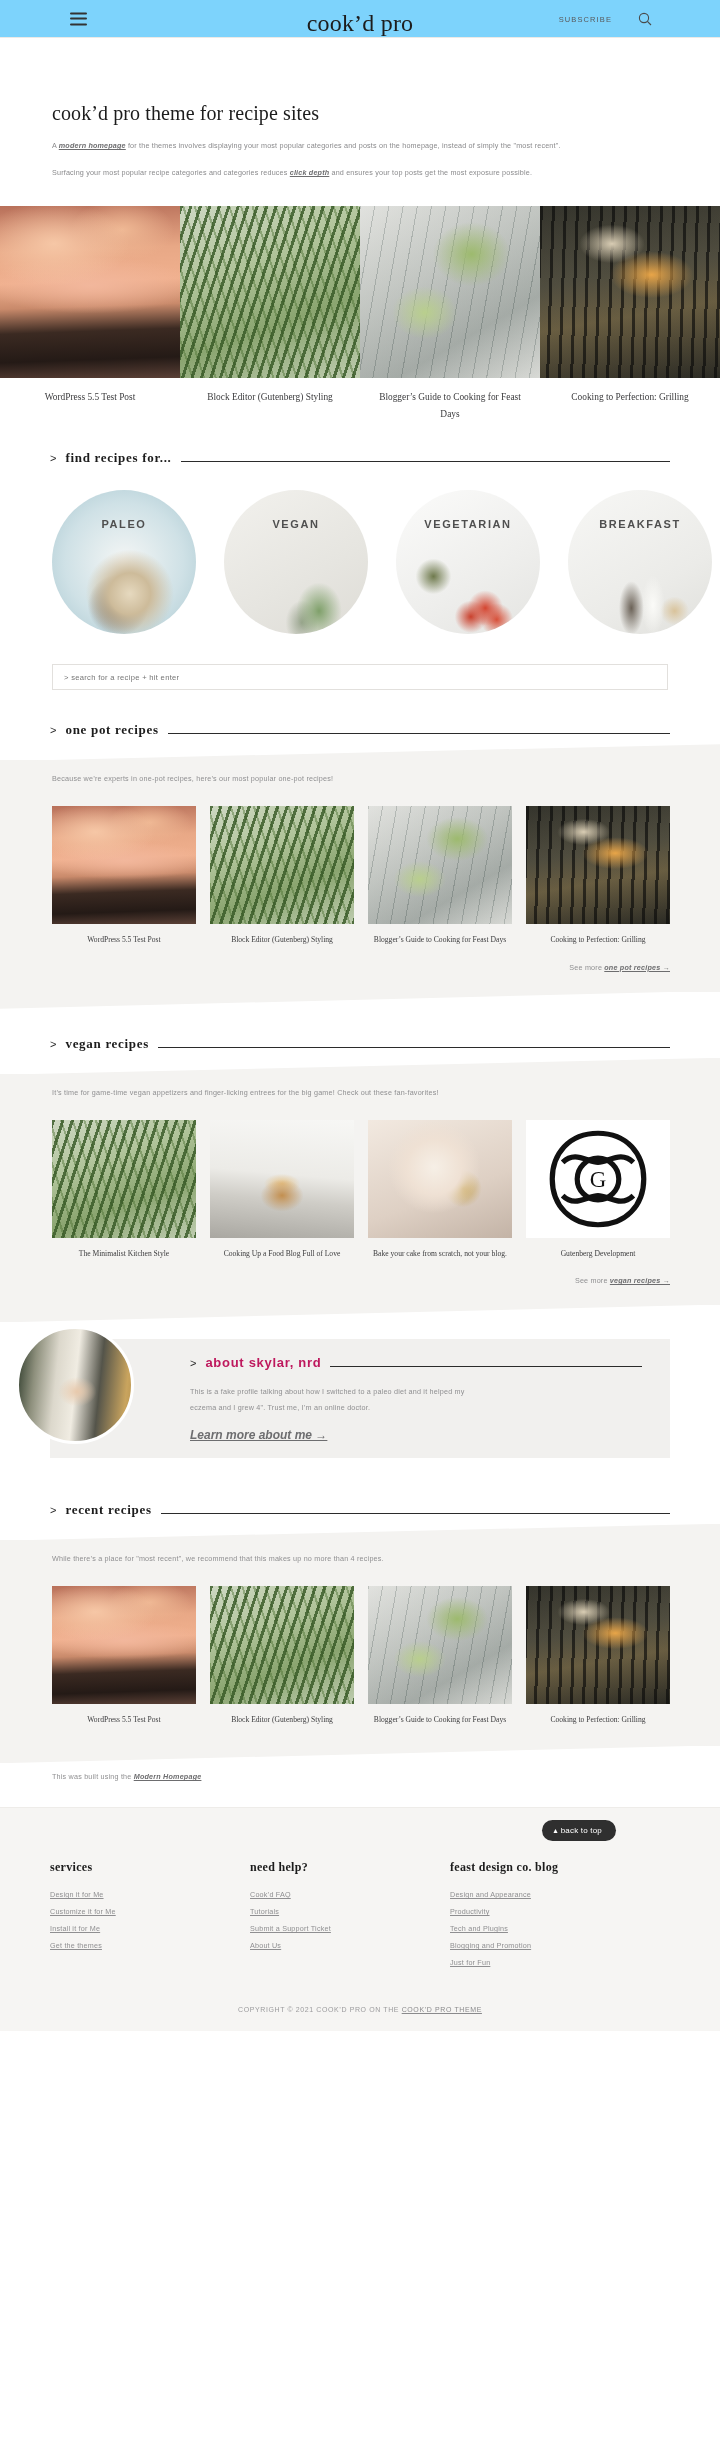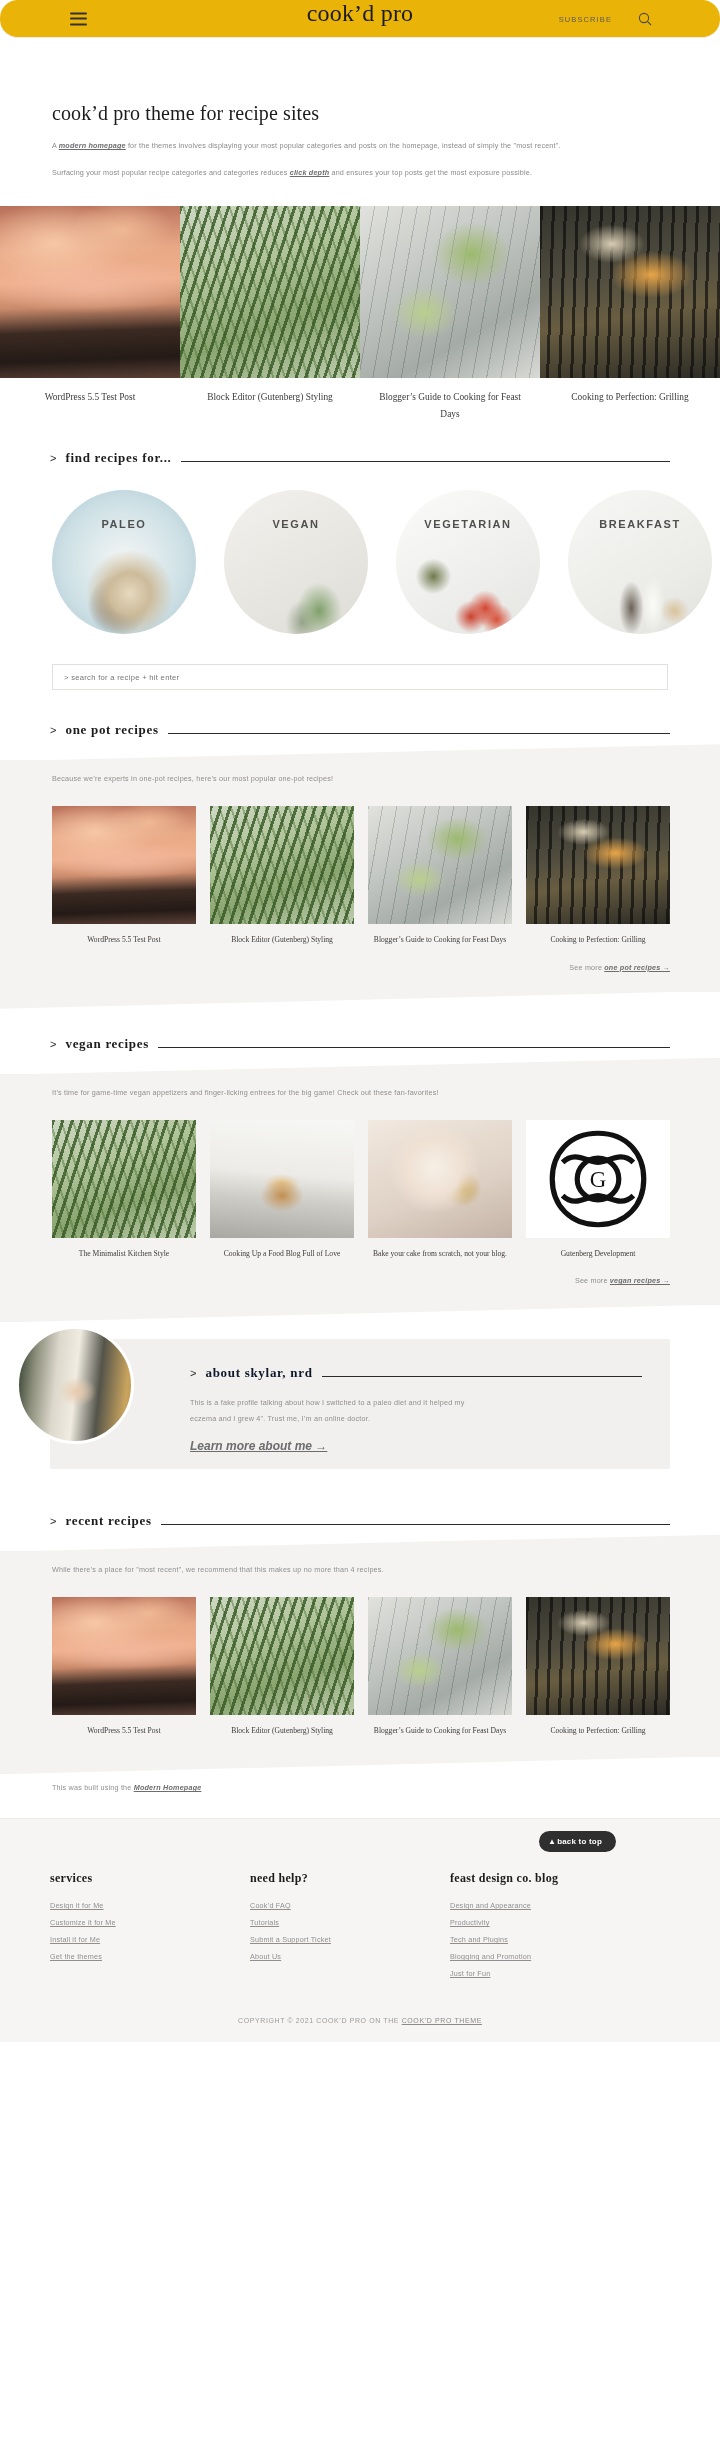--- a/index.html
+++ b/index.html
@@ -12,25 +12,24 @@
   }
   body { width: 720px; overflow-x: hidden; position: relative; }
 
   
   .serif { font-family: "Liberation Serif", serif; }
 
   
   .topbar {
     height: 38px;
     display: flex;
-    align-items: flex-start;
+    align-items: flex-end;
     border-bottom: 1px solid #eceae7;
-    background: #eab308;
+    background: #7dd3fc;
     position: relative;
-    border-radius: 18px;
   }
   .hamburger {
     position: absolute; left: 70px; top: 50%; transform: translateY(-50%);
     width: 17px; height: 13px; display: flex; flex-direction: column; justify-content: space-between;
     cursor: pointer;
   }
   .hamburger span { display:block; height: 2px; background: #333; border-radius: 1px; }
   .brand {
     width: 100%; text-align: center;
     font-family: "Liberation Serif", serif;
@@ -156,22 +155,22 @@
   }
   .about-avatar {
     position: absolute; left: -34px; top: -13px;
     width: 118px; height: 118px; border-radius: 50%;
     background-size: cover; background-position: center;
     border: 3px solid #fff;
   }
   .about-head { display: flex; align-items: baseline; gap: 9px; }
   .about-head .chev { font-size: 11px; color: #2a2a2a; }
   .about-head .ttl {
-    font-family: Liberation Serif, serif; font-size: 13px; font-weight: bold;
-    color: #0f172a; letter-spacing: .7px; white-space: nowrap; margin-top: 10px;
+    font-family: Liberation Sans, sans-serif; font-size: 13px; font-weight: bold;
+    color: #be185d; letter-spacing: .7px; white-space: nowrap;
   }
   .about-head .rule { flex: 1; border-bottom: 1px solid #2b2b2b; margin-bottom: 3px; }
   .about-text {
     font-size: 7.2px; color: #8f8f91; line-height: 2.1; letter-spacing: .2px;
     padding-top: 14px; max-width: 300px;
   }
   .about-link { text-align: left; padding-top: 13px; font-size: 12px; }
   .about-link a { color: #6d6d6f; text-decoration: underline; font-style: italic; font-weight: bold; }
 
   
@@ -182,21 +181,21 @@
   .builtwith a { color: #6d6d6f; text-decoration: underline; font-style: italic; font-weight: bold; }
 
   
   .footer {
     background: #f6f5f3; width: 720px; padding: 24px 0 0 0; position: relative;
     border-top: 1px solid #eeece9;
   }
   .backtotop {
     position: absolute; right: 104px; top: 12px;
     background: #2f2f2f; color: #fff; border-radius: 14px;
-    font-size: 8px; font-weight: bold; padding: 6px 14px 6px 11px;
+    font-size: 8px; font-weight: normal; padding: 6px 14px 6px 11px;
     letter-spacing: .2px; cursor: pointer; white-space: nowrap;
   }
   .backtotop .up { font-size: 8px; margin-right: 3px; }
   .fcols { width: 620px; margin: 0 auto; display: flex; padding-top: 28px; }
   .fcol { width: 200px; }
   .fcol h3 {
     font-family: "Liberation Serif", serif; font-size: 12px; font-weight: bold;
     color: #1c1c1c; letter-spacing: .3px; margin-bottom: 12px;
   }
   .fcol a {

